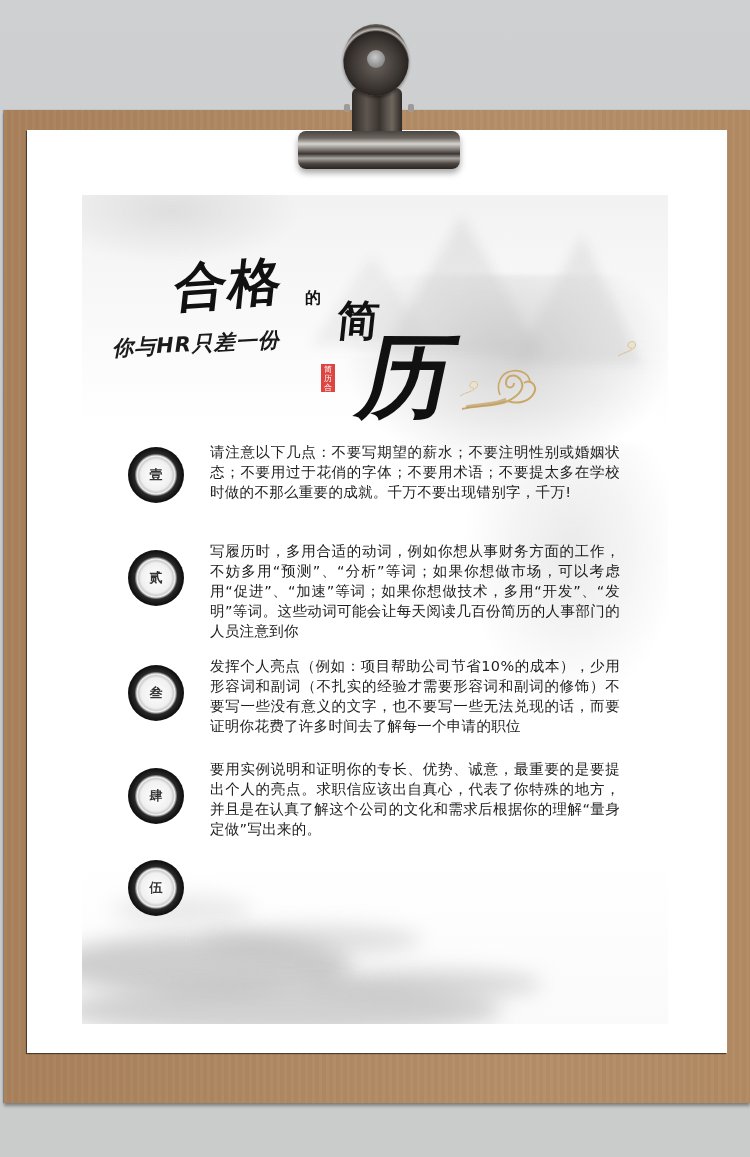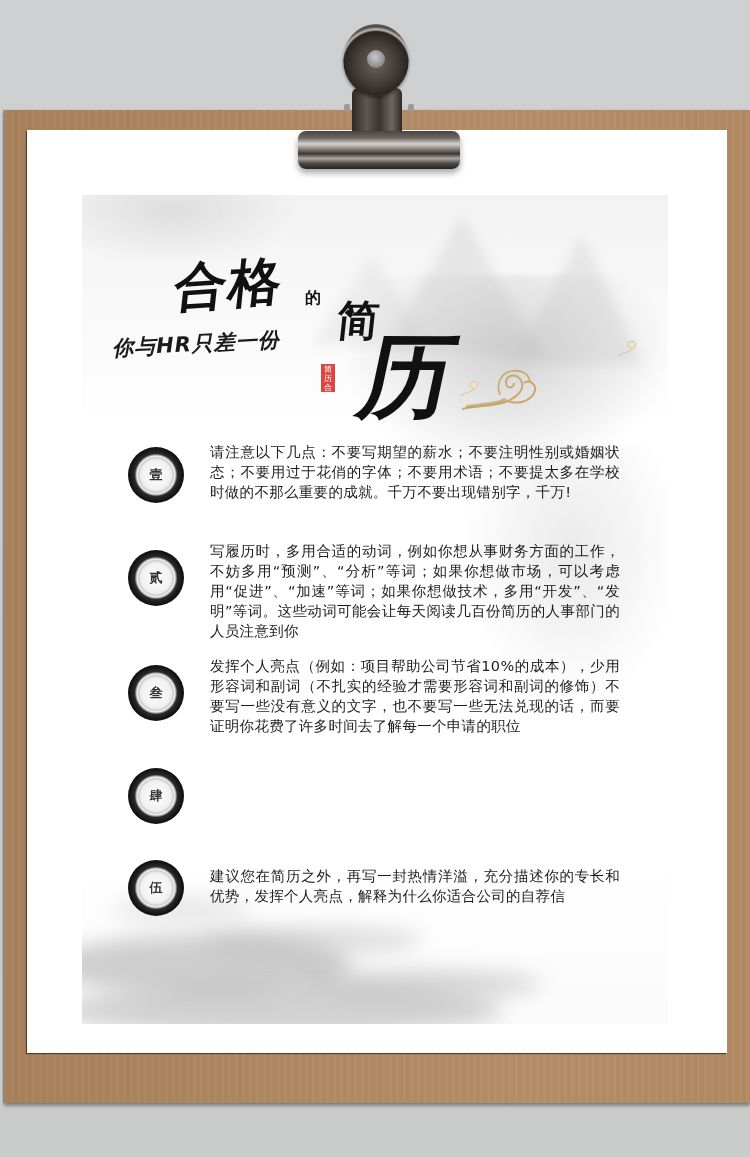--- a/index.html
+++ b/index.html
@@ -304,20 +304,20 @@
   <div class="badge" style="top:9px;">
     <span>叁</span>
   </div>
   <div class="tip-text" style="top:0px;">发挥个人亮点（例如：项目帮助公司节省10%的成本），少用形容词和副词（不扎实的经验才需要形容词和副词的修饰）不要写一些没有意义的文字，也不要写一些无法兑现的话，而要证明你花费了许多时间去了解每一个申请的职位</div>
 </div>
 
 <div class="tip" style="top:759px;height:85px;">
   <div class="badge" style="top:9px;">
     <span>肆</span>
   </div>
+  <div class="tip-text" style="top:0px;">要用实例说明和证明你的专长、优势、诚意，最重要的是要提出个人的亮点。求职信应该出自真心，代表了你特殊的地方，并且是在认真了解这个公司的文化和需求后根据你的理解“量身定做”写出来的。</div>
 </div>
 
 <div class="tip" style="top:860px;height:60px;">
   <div class="badge" style="top:0px;">
     <span>伍</span>
   </div>
-  <div class="tip-text" style="top:6px;">建议您在简历之外，再写一封热情洋溢，充分描述你的专长和优势，发挥个人亮点，解释为什么你适合公司的自荐信</div>
 </div>
 
 </body></html>

